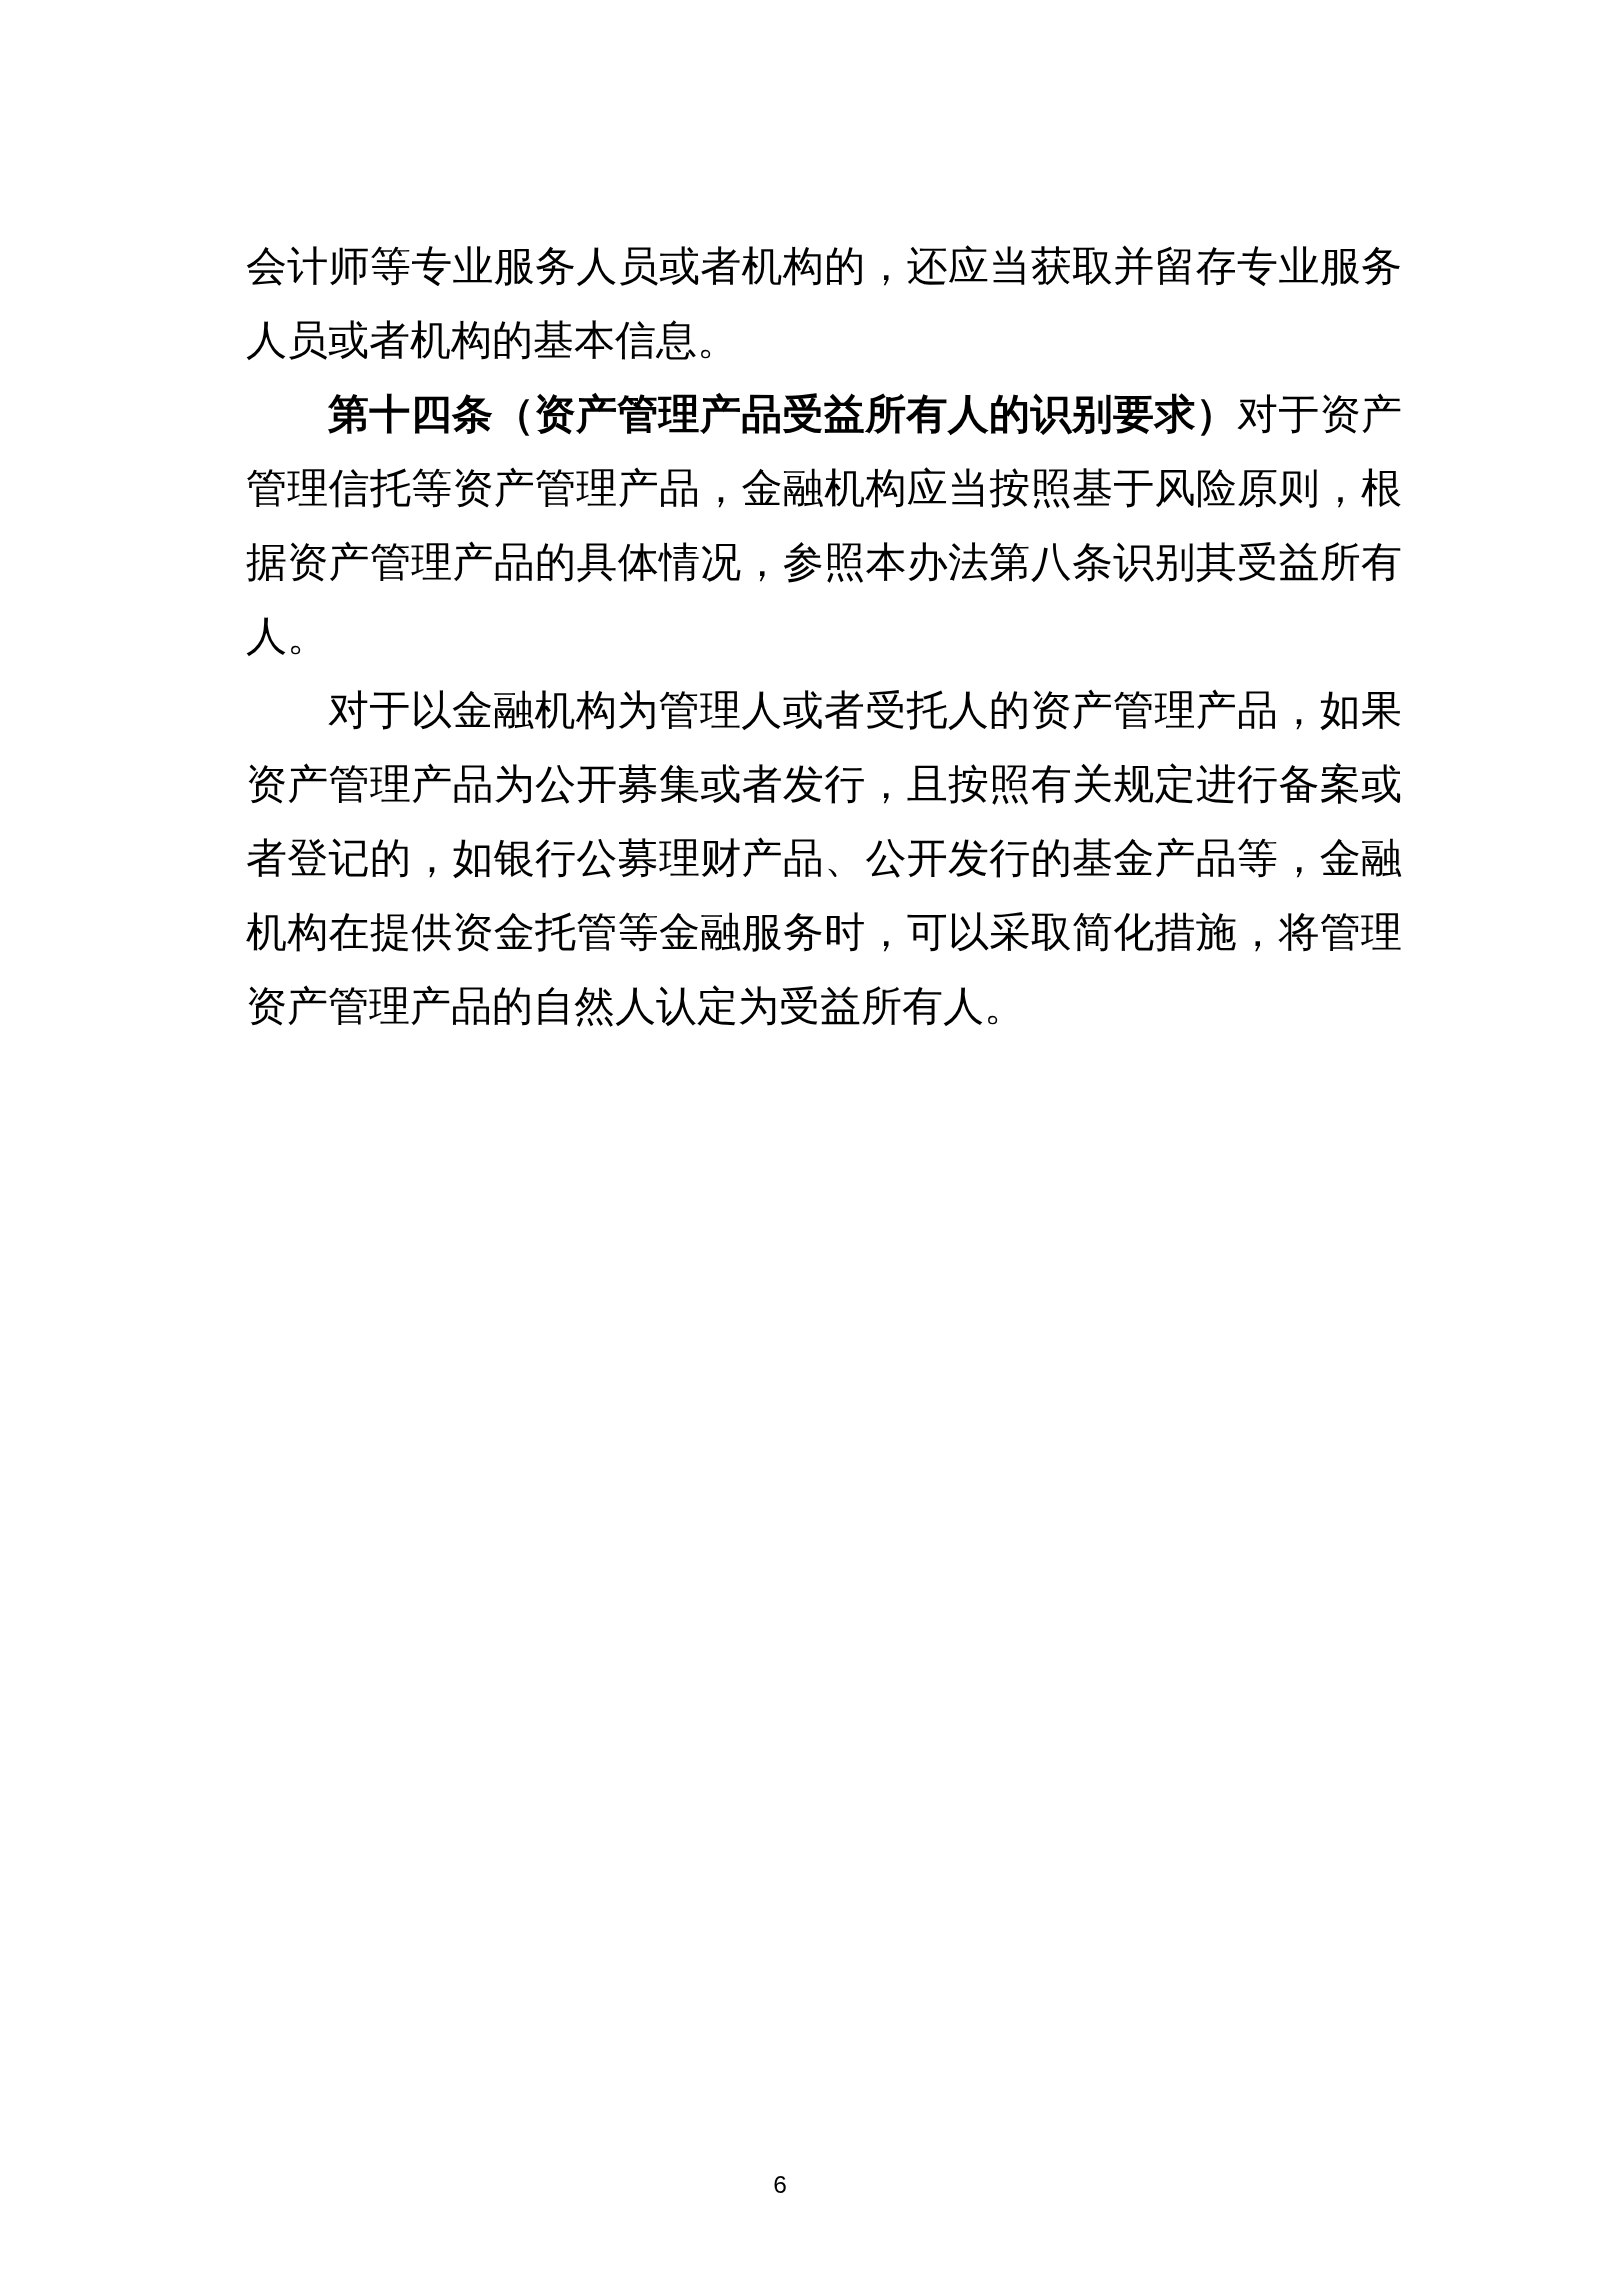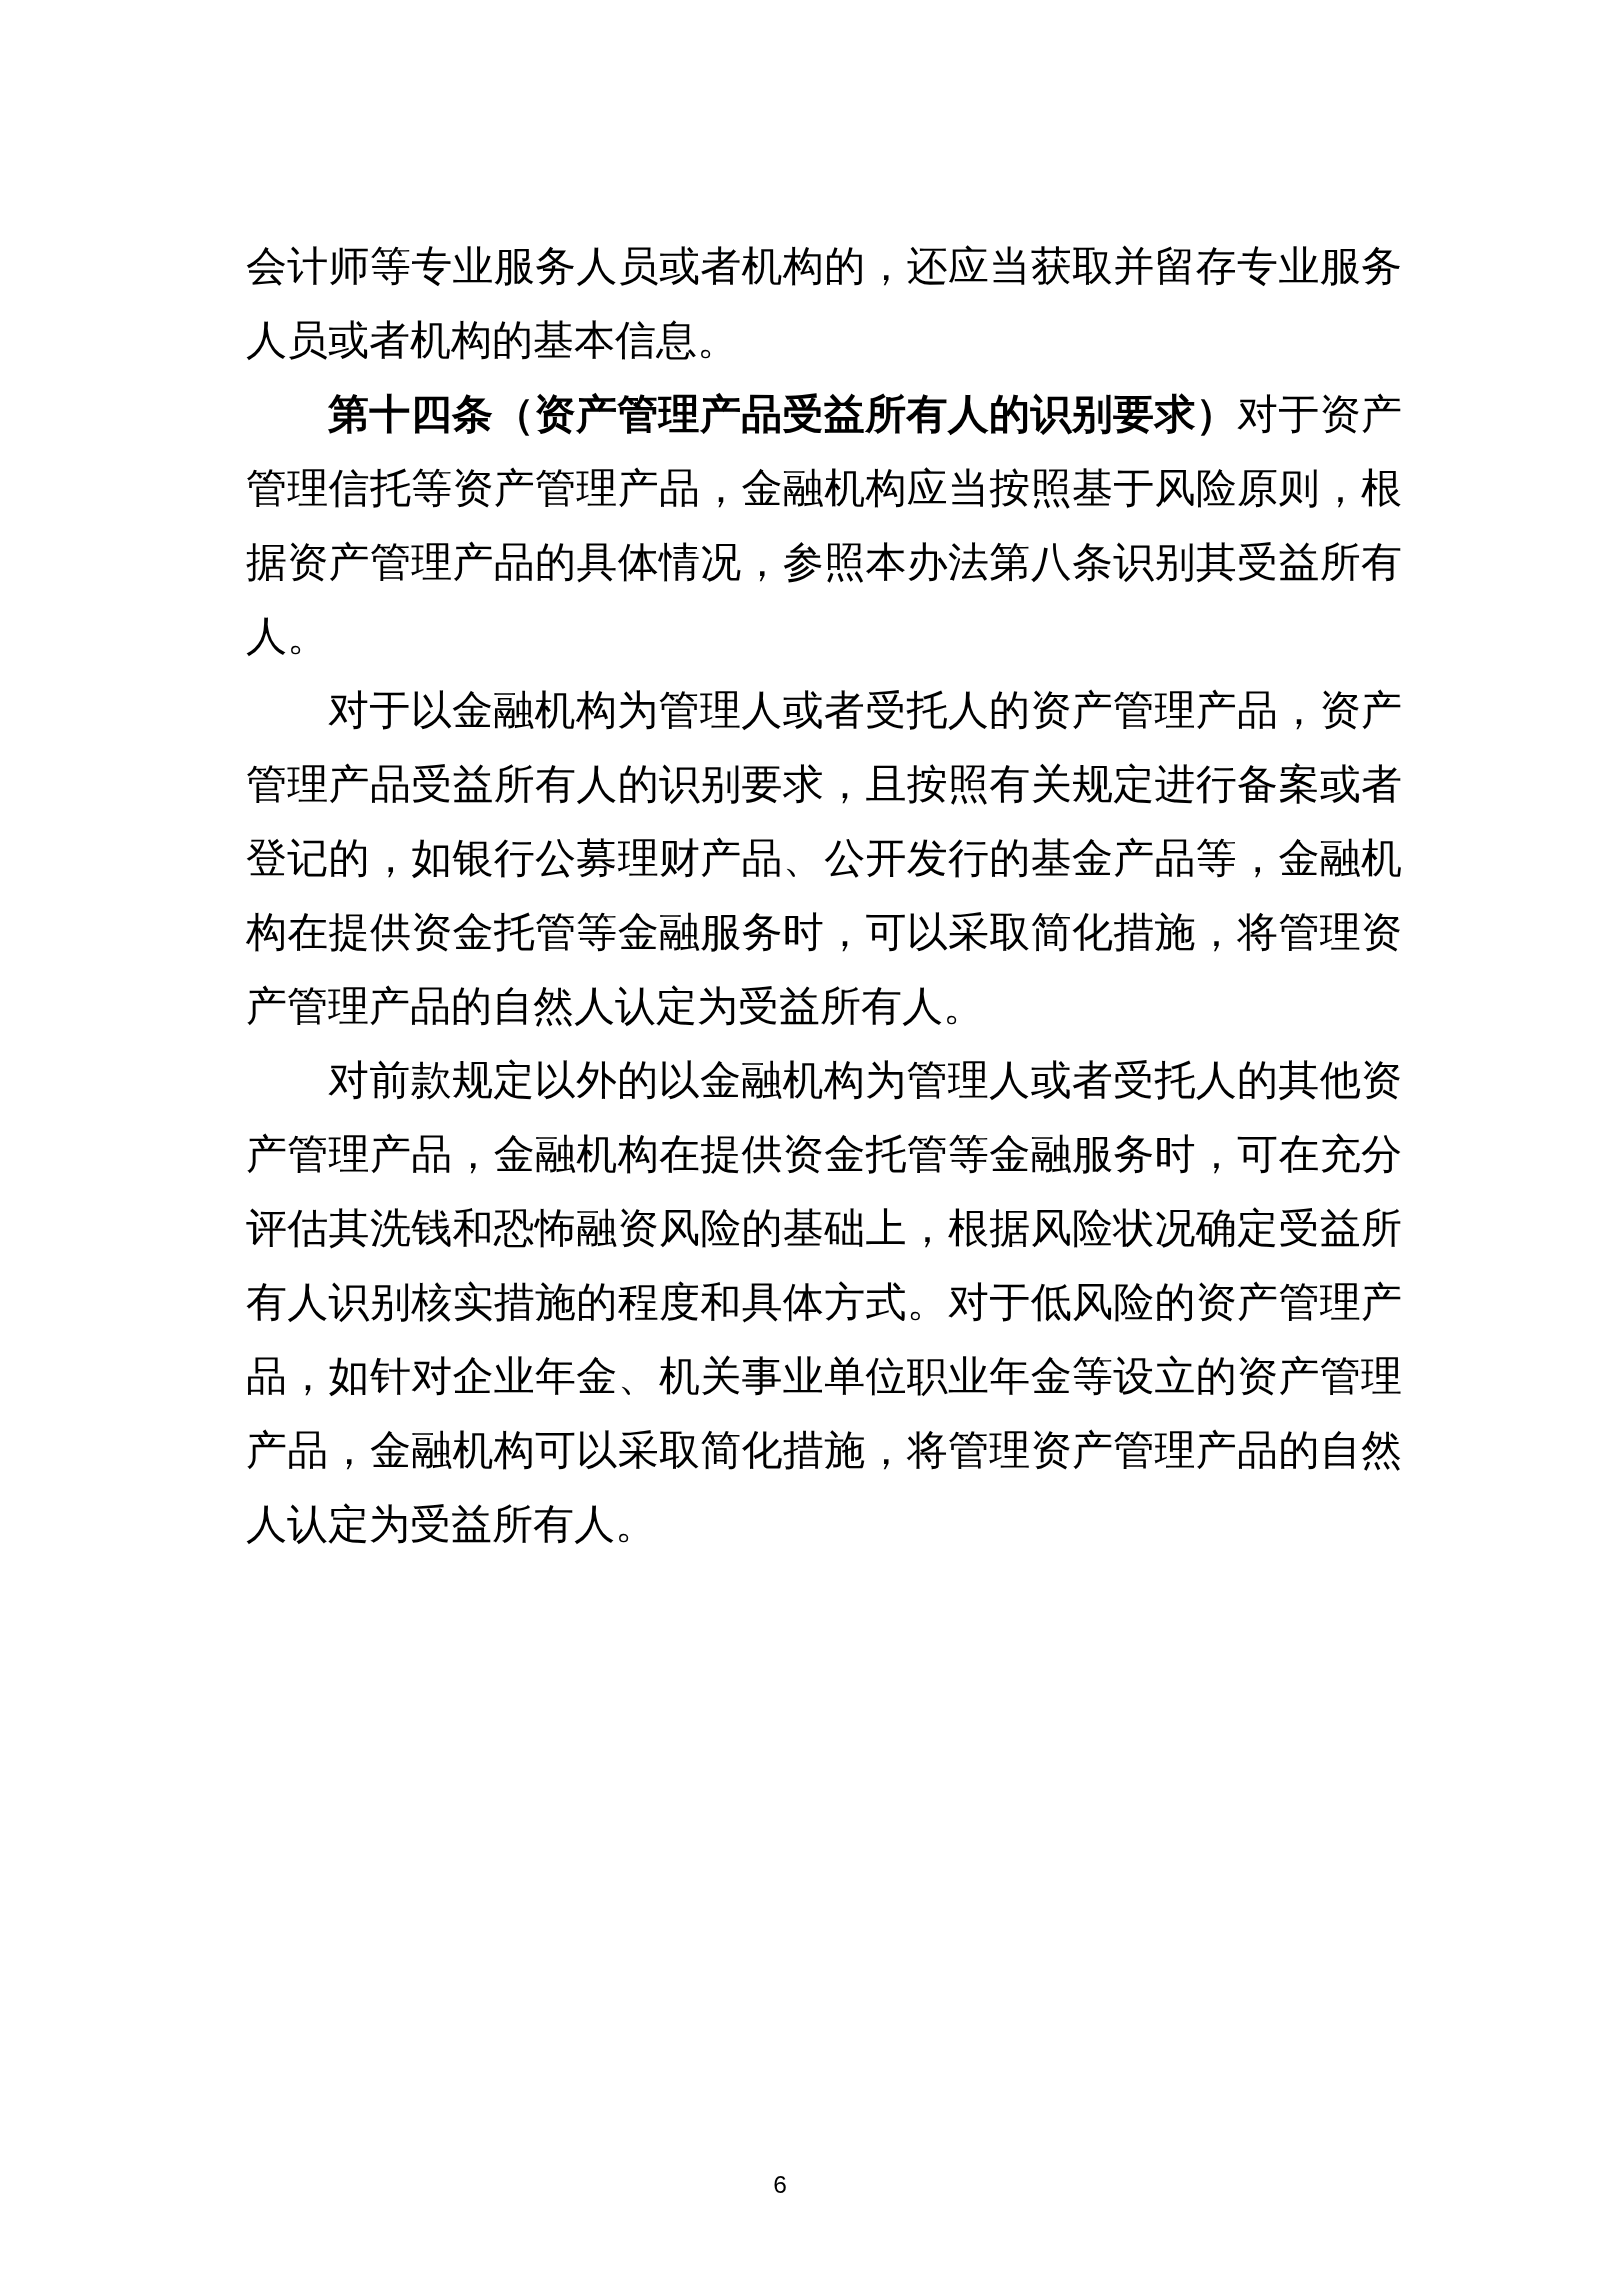--- a/index.html
+++ b/index.html
@@ -58,18 +58,17 @@
     color: #000000;
   }
 </style>
 </head>
 <body>
 
 <div class="page">
   <div class="text-block">
     <p class="para"><b class="lead"></b><span class="body-text">会计师等专业服务人员或者机构的，还应当获取并留存专业服务人员或者机构的基本信息。</span></p>
     <p class="para indent"><b class="lead">第十四条（资产管理产品受益所有人的识别要求）</b><span class="body-text">对于资产管理信托等资产管理产品，金融机构应当按照基于风险原则，根据资产管理产品的具体情况，参照本办法第八条识别其受益所有人。</span></p>
-    <p class="para indent"><b class="lead"></b><span class="body-text">对于以金融机构为管理人或者受托人的资产管理产品，资产管理产品受益所有人的识别要求，且按照有关规定进行备案或者登记的，如银行公募理财产品、公开发行的基金产品等，金融机构在提供资金托管等金融服务时，可以采取简化措施，将管理资产管理产品的自然人认定为受益所有人。</span></p>
-    <p class="para indent"><b class="lead"></b><span class="body-text">对前款规定以外的以金融机构为管理人或者受托人的其他资产管理产品，金融机构在提供资金托管等金融服务时，可在充分评估其洗钱和恐怖融资风险的基础上，根据风险状况确定受益所有人识别核实措施的程度和具体方式。对于低风险的资产管理产品，如针对企业年金、机关事业单位职业年金等设立的资产管理产品，金融机构可以采取简化措施，将管理资产管理产品的自然人认定为受益所有人。</span></p>
+    <p class="para indent"><b class="lead"></b><span class="body-text">对于以金融机构为管理人或者受托人的资产管理产品，如果资产管理产品为公开募集或者发行，且按照有关规定进行备案或者登记的，如银行公募理财产品、公开发行的基金产品等，金融机构在提供资金托管等金融服务时，可以采取简化措施，将管理资产管理产品的自然人认定为受益所有人。</span></p>
   </div>
   <div class="page-number">6</div>
 </div>
 
 
 </body></html>

